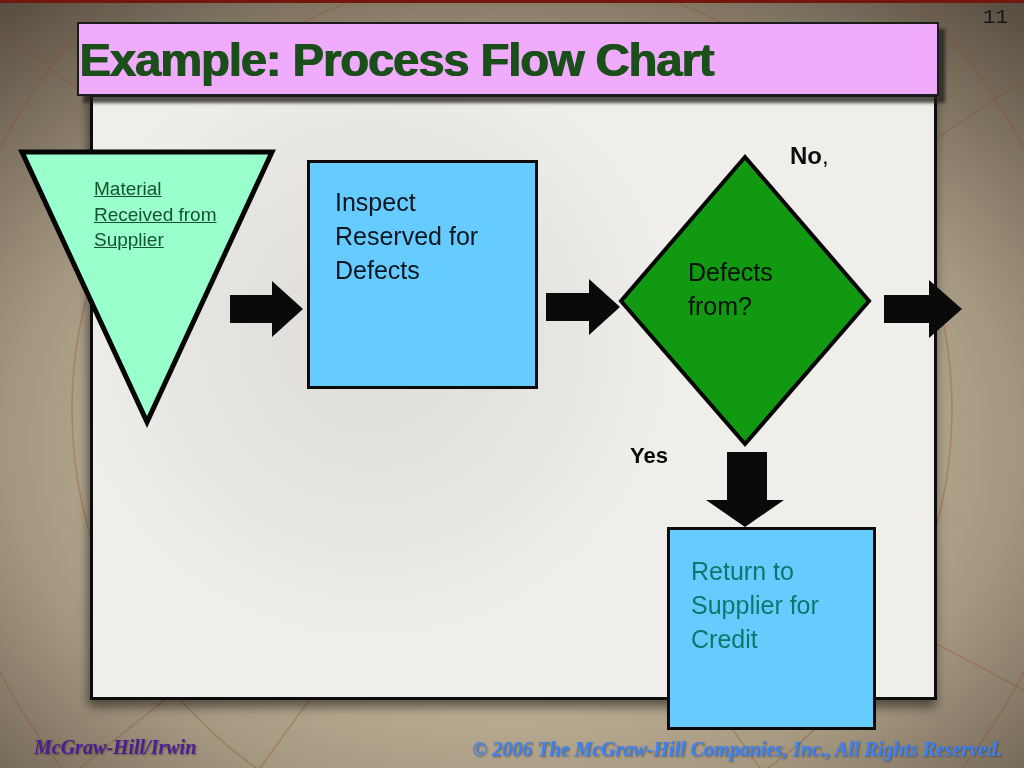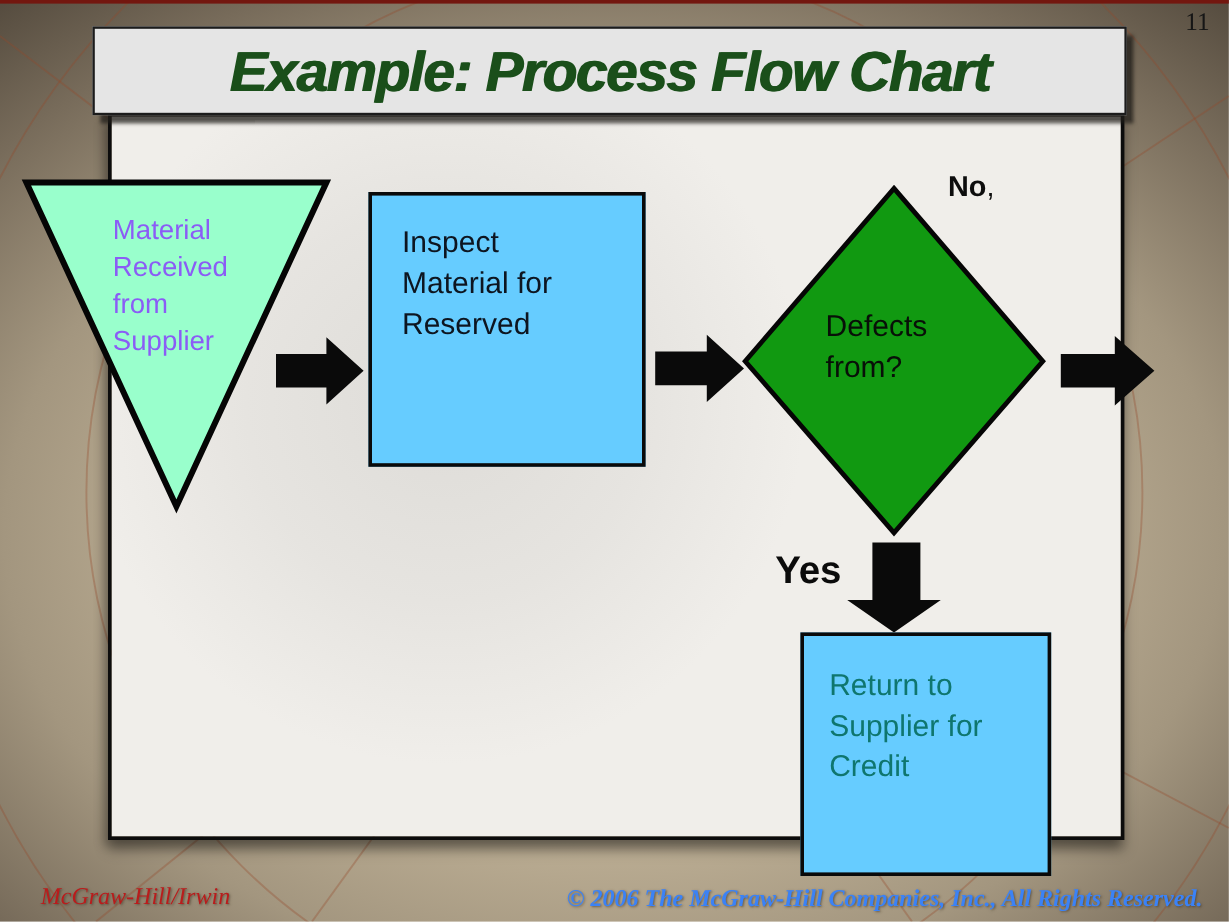--- a/index.html
+++ b/index.html
@@ -7,56 +7,56 @@
     width:1024px;height:768px;position:relative;overflow:hidden;
     font-family:"Liberation Sans",sans-serif;
     background:
       radial-gradient(ellipse 820px 600px at 50% 58%,
         #c8bba1 0%, #bcae94 42%, #a3967f 62%, #776b5a 82%, #4e4539 100%);
   }
   .top-edge{position:absolute;top:0;left:0;width:1024px;height:3px;background:#73170f;z-index:4;}
   .bg-decor{position:absolute;top:0;left:0;z-index:0;}
   .page-number{
     position:absolute;top:6px;right:16px;z-index:5;
-    font-family:Liberation Serif, serif;font-size:21px;color:#161616;
+    font-family:Liberation Mono, monospace;font-size:21px;color:#161616;
   }
   .title-box{
     position:absolute;left:77px;top:22px;width:858px;height:70px;z-index:5;
-    background:#e5e5e5;border:2px solid #1c1c1c;
+    background:#f0abfc;border:2px solid #1c1c1c;
     box-shadow:6px 7px 3px rgba(32,30,26,0.75);
-    display:flex;align-items:center;justify-content:center;font-style:italic;
+    display:flex;align-items:center;
   }
   .title-text{
     font-size:47px;font-weight:bold;letter-spacing:-1px;color:#1a4f1a;
     text-shadow:1.3px 0 0 #1a4f1a;white-space:nowrap;
   }
   .panel{
     position:absolute;left:90px;top:94px;width:841px;height:600px;z-index:1;
     background:radial-gradient(circle 300px at 33% 40%, #dedcd8 0%, #e6e4e0 55%, #f0eeea 100%);
     border:3px solid #0c0c0c;
     box-shadow:0 8px 10px rgba(0,0,0,0.35), -4px 5px 8px rgba(0,0,0,0.22);
   }
   .shapes{position:absolute;top:0;left:0;z-index:2;pointer-events:none;}
   .proc-box{
     position:absolute;z-index:2;background:#66ccff;border:3px solid #0a0a0a;
     box-sizing:border-box;
   }
   .box-inspect{left:307px;top:160px;width:231px;height:229px;}
   .box-return{left:667px;top:527px;width:209px;height:203px;}
   .shape-label{position:absolute;z-index:3;color:#0c1218;line-height:1.35;}
-  .lbl-triangle{left:94px;top:176px;width:135px;font-size:23px;color:#8b5cf6;}
+  .lbl-triangle{left:94px;top:176px;width:135px;font-size:19px;color:#14532d;text-decoration:underline;}
   .lbl-inspect{left:335px;top:186px;width:175px;font-size:25px;color:#0d1520;}
   .lbl-diamond{left:688px;top:256px;width:130px;font-size:25px;color:#081008;}
   .lbl-no{left:790px;top:140px;width:150px;font-size:24px;color:#0d0d0d;}
-  .lbl-yes{left:646px;top:441px;font-size:32px;font-weight:bold;color:#0b0b0b;margin-top:13px;}
+  .lbl-yes{left:630px;top:441px;font-size:22px;font-weight:bold;color:#0b0b0b;}
   .lbl-return{left:691px;top:555px;width:170px;font-size:25px;color:#0f766e;}
   .footer-left{
     position:absolute;left:34px;bottom:9px;z-index:5;
-    font-family:"Liberation Serif",serif;font-style:italic;font-weight:normal;
-    font-size:20px;color:#b91c1c;text-shadow:1px 1px 2px rgba(60,50,35,0.6);
+    font-family:"Liberation Serif",serif;font-style:italic;font-weight:bold;
+    font-size:20px;color:#4c1d95;text-shadow:1px 1px 2px rgba(60,50,35,0.6);
   }
   .footer-right{
     position:absolute;right:22px;bottom:7px;z-index:5;
     font-family:"Liberation Serif",serif;font-style:italic;font-weight:bold;
     font-size:20px;color:#3b82f6;text-shadow:1px 1px 2px rgba(60,50,35,0.6);
   }
 </style>
 </head>
 <body>
 
@@ -90,21 +90,21 @@
   <polygon points="546,293 589,293 589,279 620,307 589,335 589,321 546,321" fill="#0a0a0a"></polygon>
   <polygon points="884,295 929,295 929,280 962,309 929,338 929,323 884,323" fill="#0a0a0a"></polygon>
   <polygon points="727,452 767,452 767,500 784,500 745,527 706,500 727,500" fill="#0a0a0a"></polygon>
 </svg>
 
 <div class="proc-box box-inspect"></div>
 <div class="proc-box box-return"></div>
 
 <div class="shape-label lbl-triangle">Material Received from Supplier</div>
 
-<div class="shape-label lbl-inspect">Inspect Material for Reserved</div>
+<div class="shape-label lbl-inspect">Inspect Reserved for Defects</div>
 
 <div class="shape-label lbl-diamond">Defects from?</div>
 
 <div class="shape-label lbl-no"><b>No</b><span>,</span><br></div>
 
 <div class="shape-label lbl-yes">Yes</div>
 
 <div class="shape-label lbl-return">Return to Supplier for Credit</div>
 
 <div class="footer-left">McGraw-Hill/Irwin</div>

